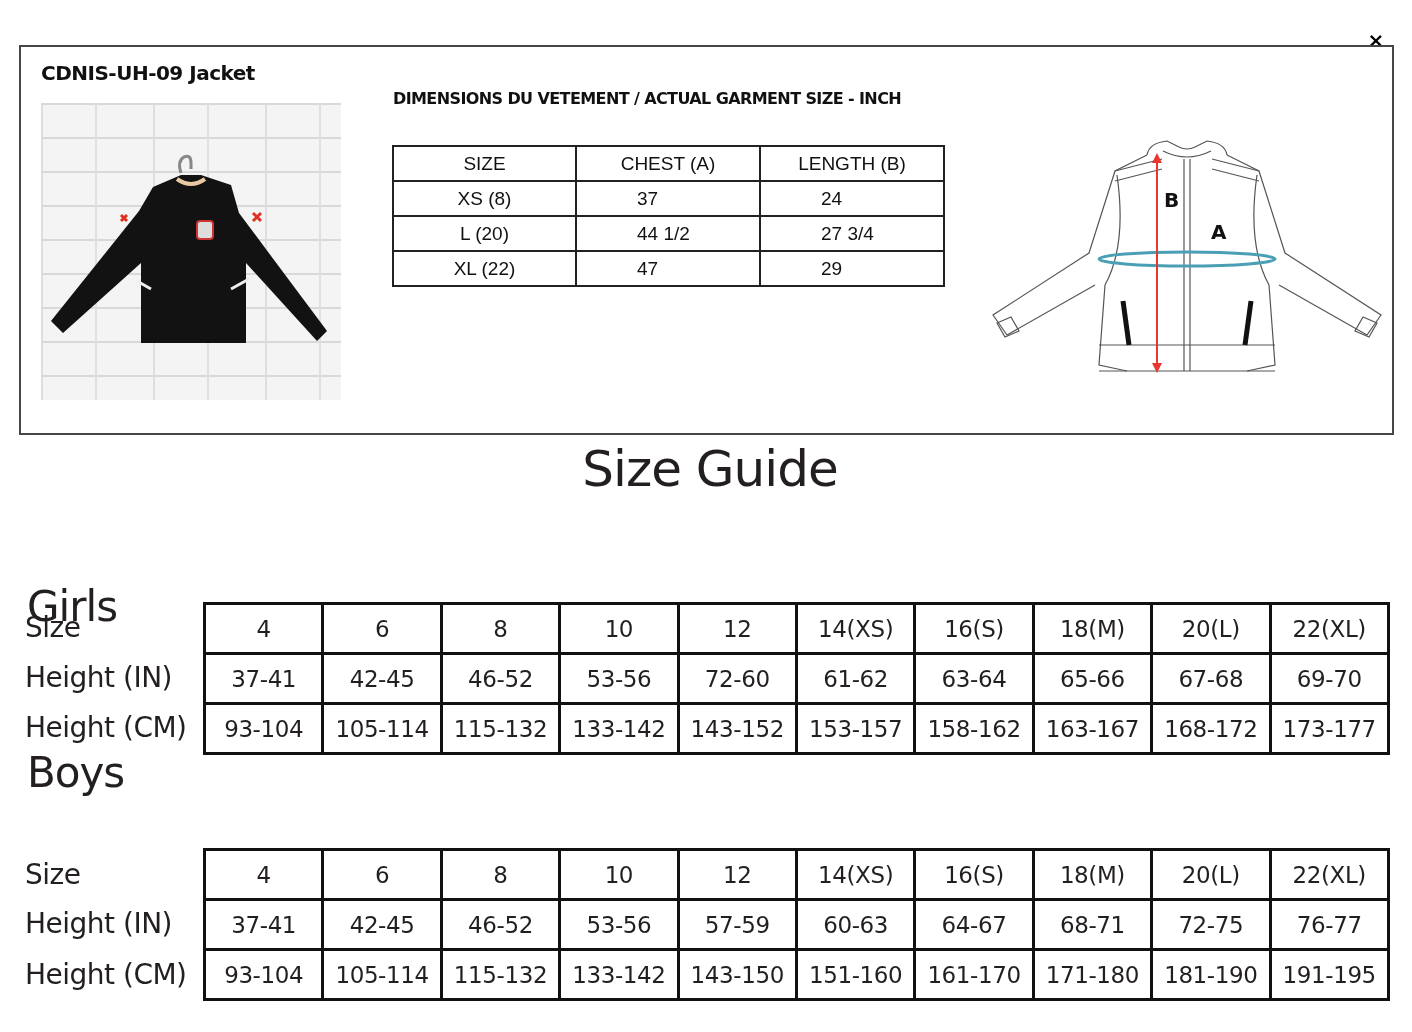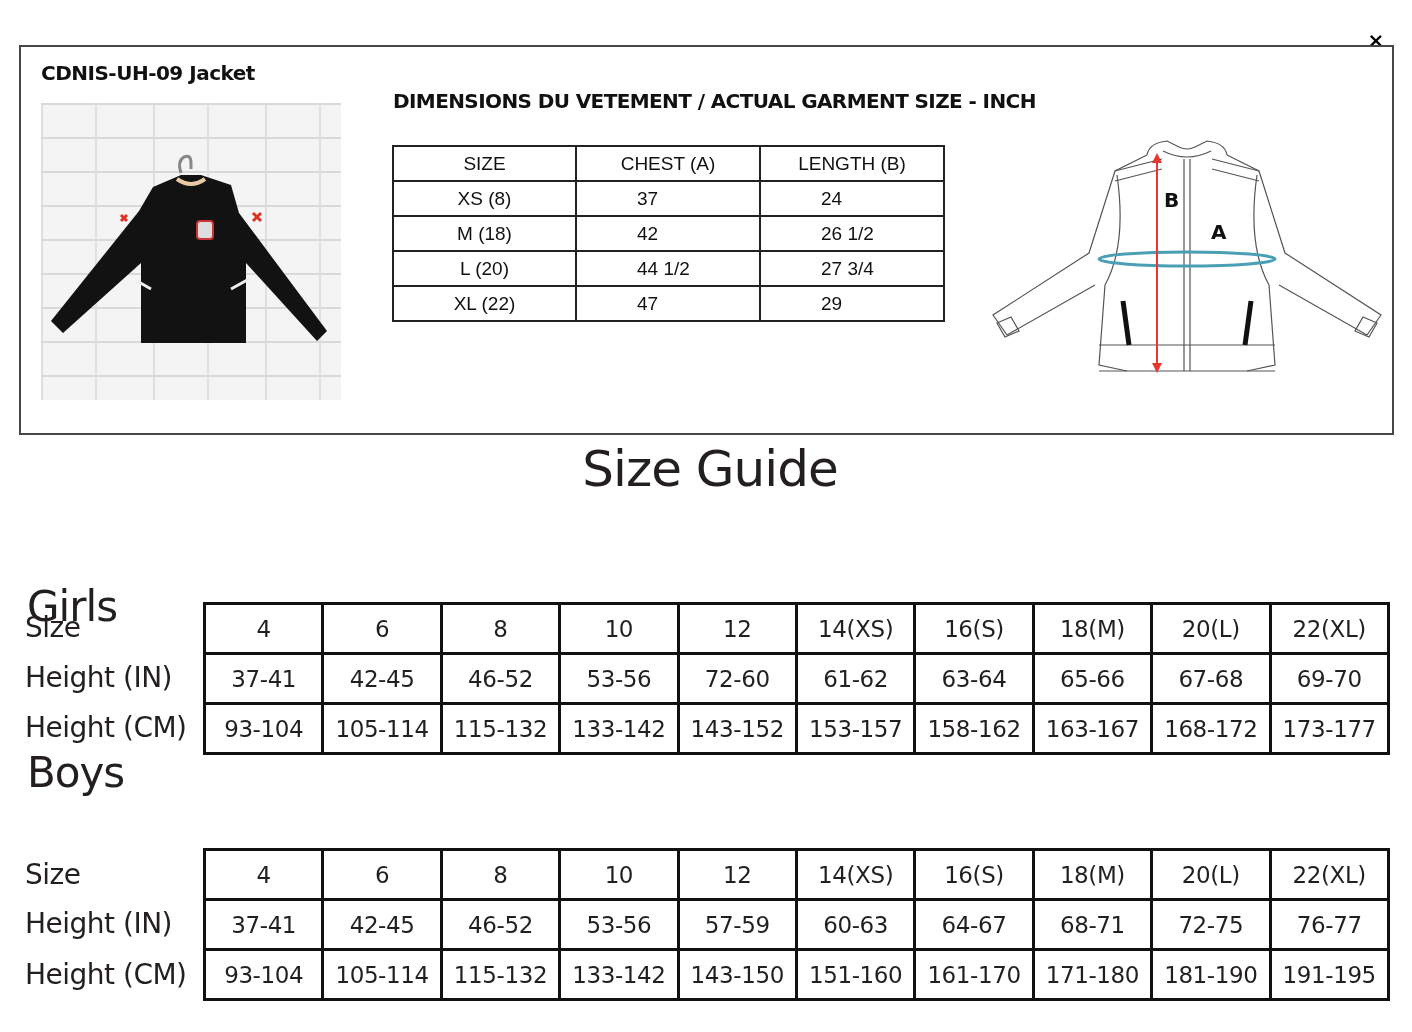--- a/index.html
+++ b/index.html
@@ -33,21 +33,21 @@
     .photo-bricks-offset {
       position: absolute; inset: 0;
       background-image: linear-gradient(90deg, transparent 54px, #dedede 54px, #dedede 56px, transparent 56px);
       background-size: 112px 68px;
       background-position: 0 34px;
       opacity: 0.9;
     }
 
     .dims-title {
       position: absolute; left: 372px; top: 42px;
-      font-family: "DejaVu Sans", sans-serif; font-weight: bold; font-size: 20px; letter-spacing: -0.6px;
+      font-family: "DejaVu Sans", sans-serif; font-weight: bold; font-size: 16px; letter-spacing: -0.6px;
       color: #111;
     }
     .dims-table {
       position: absolute; left: 371px; top: 98px;
       border-collapse: collapse;
       font-family: "Liberation Sans", sans-serif; font-size: 19px; color: #111;
     }
     .dims-table td, .dims-table th {
       border: 2px solid #222; height: 35px; font-weight: normal;
     }
@@ -118,25 +118,20 @@
     <tbody>
         <tr>
       <th class="c1">SIZE</th>
       <th class="c2">CHEST (A)</th>
       <th class="c3">LENGTH (B)</th>
     </tr>
     <tr>
       <td class="size-col">XS (8)</td>
       <td class="num-col">37</td>
       <td class="num-col">24</td>
-    </tr>
-    <tr>
-      <td class="size-col">M (18)</td>
-      <td class="num-col">42</td>
-      <td class="num-col">26 1/2</td>
     </tr>
     <tr>
       <td class="size-col">L (20)</td>
       <td class="num-col">44 1/2</td>
       <td class="num-col">27 3/4</td>
     </tr>
     <tr>
       <td class="size-col">XL (22)</td>
       <td class="num-col">47</td>
       <td class="num-col">29</td>

